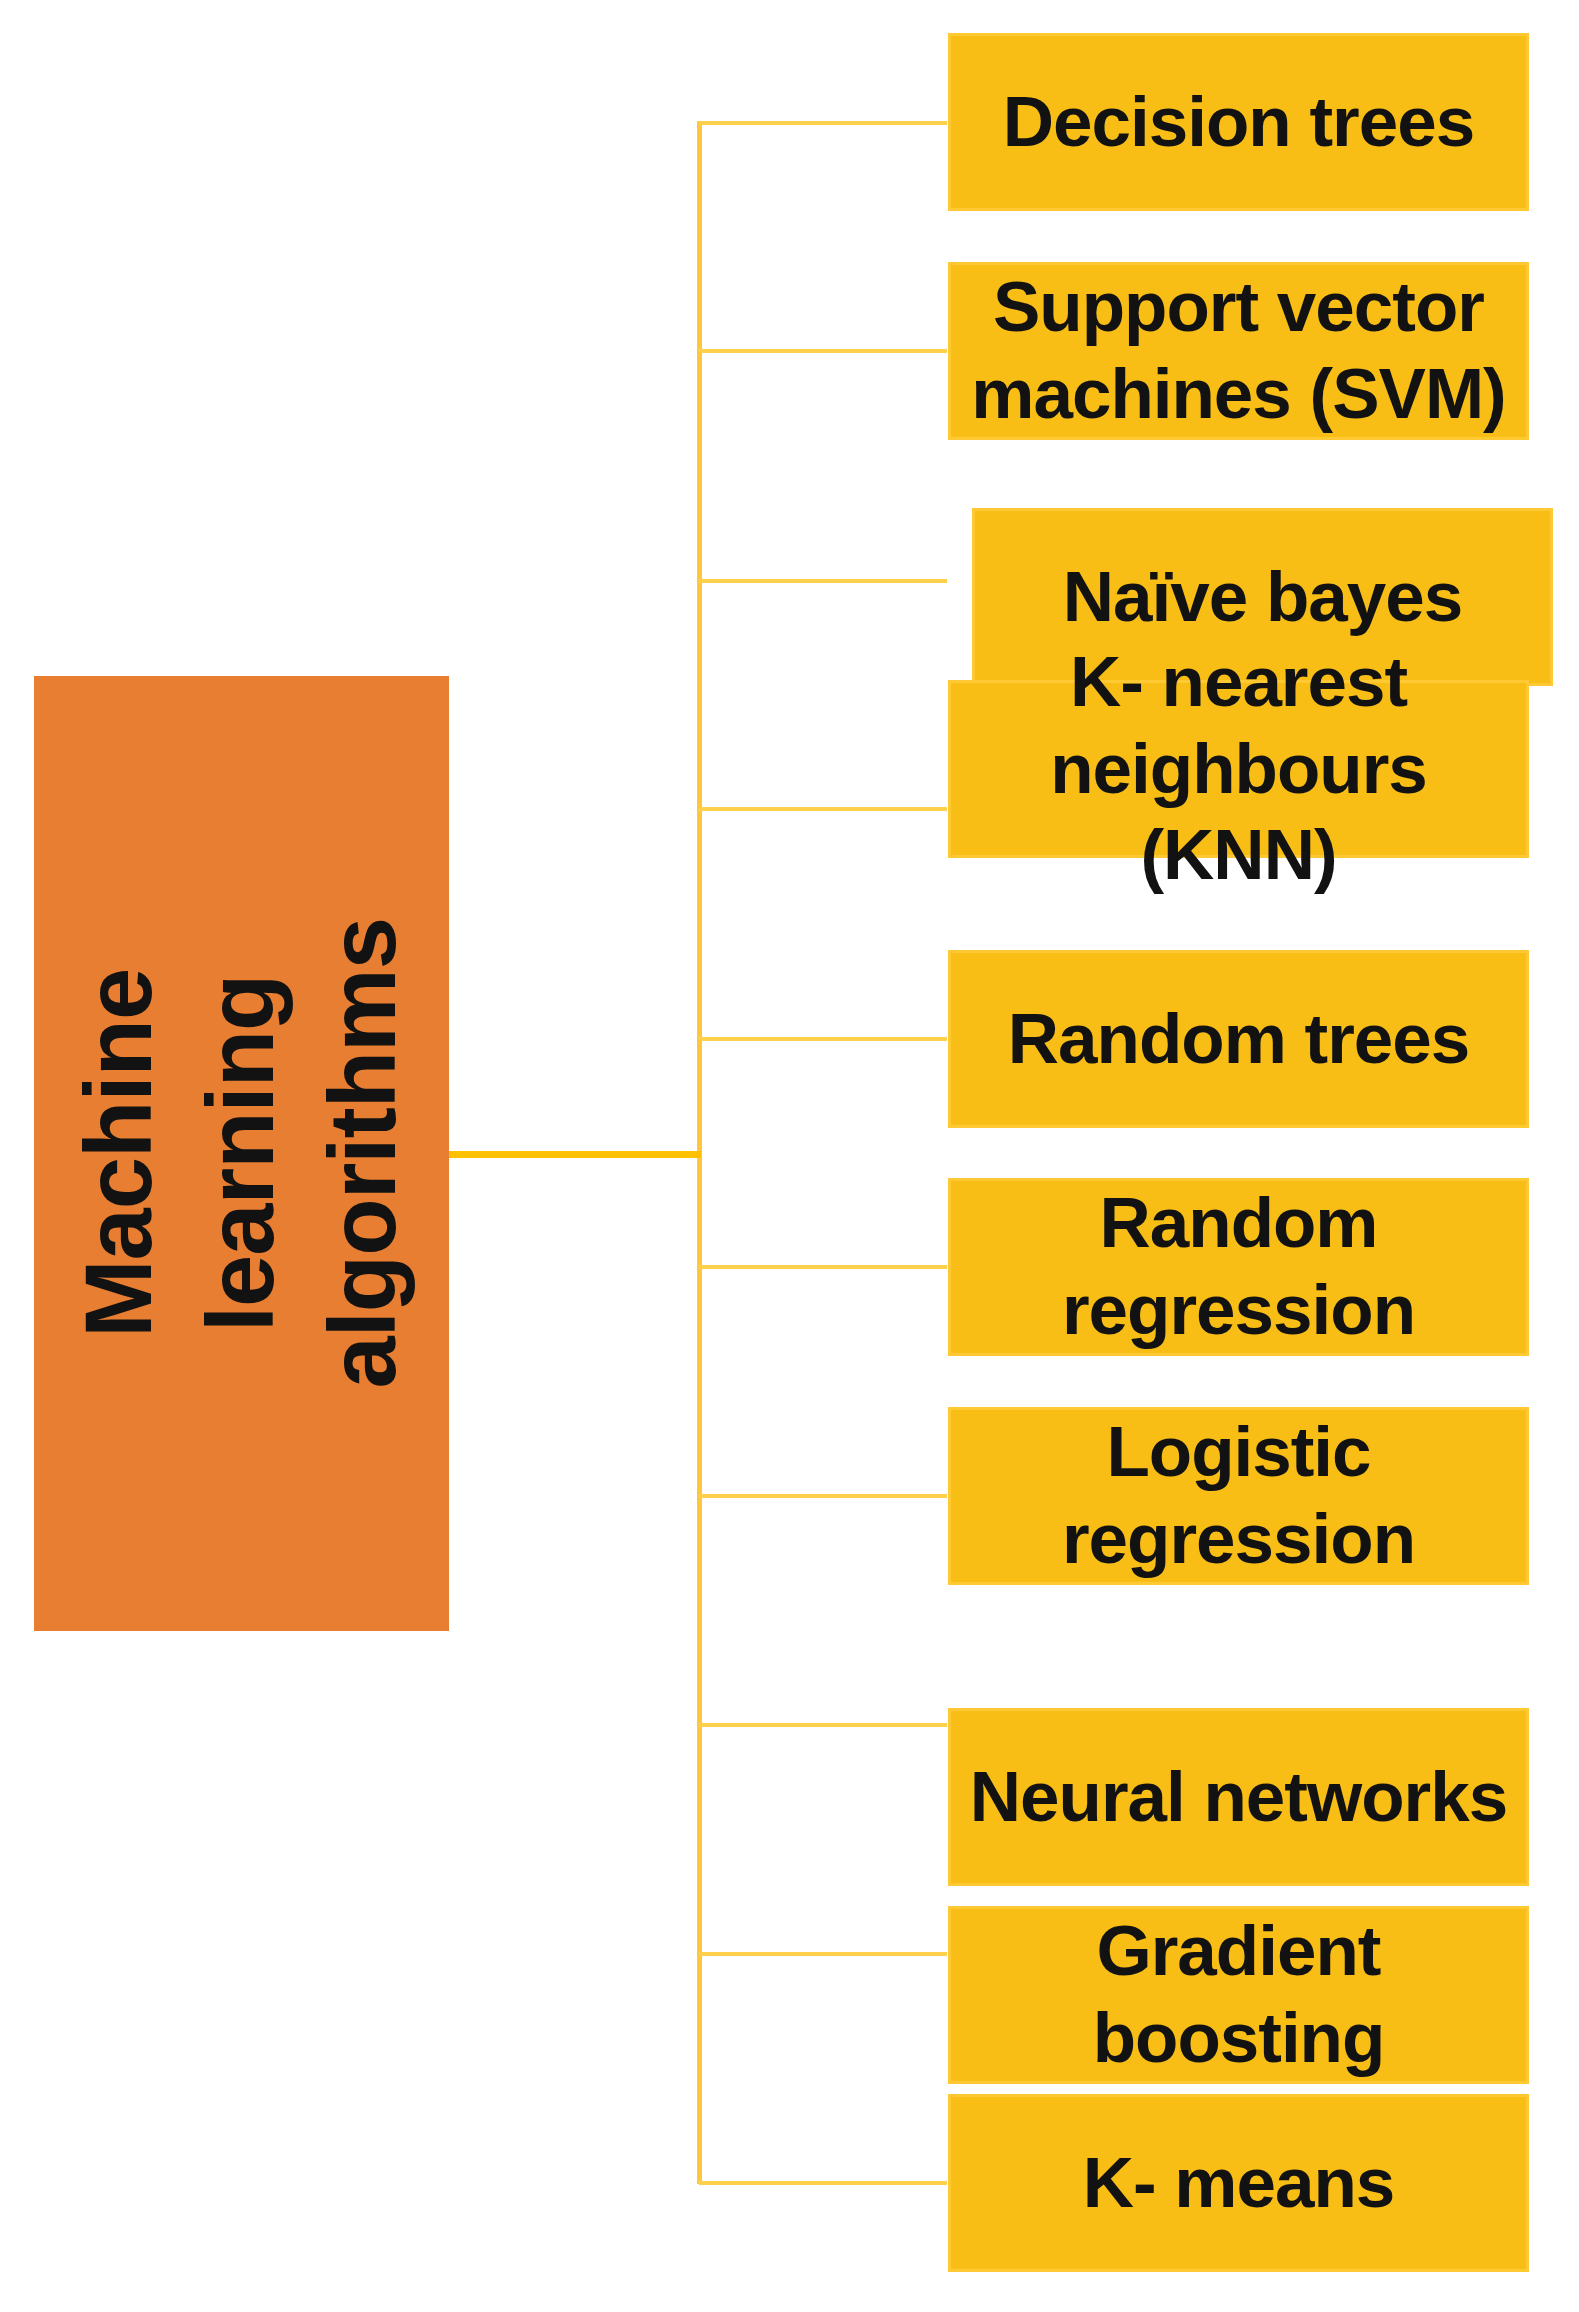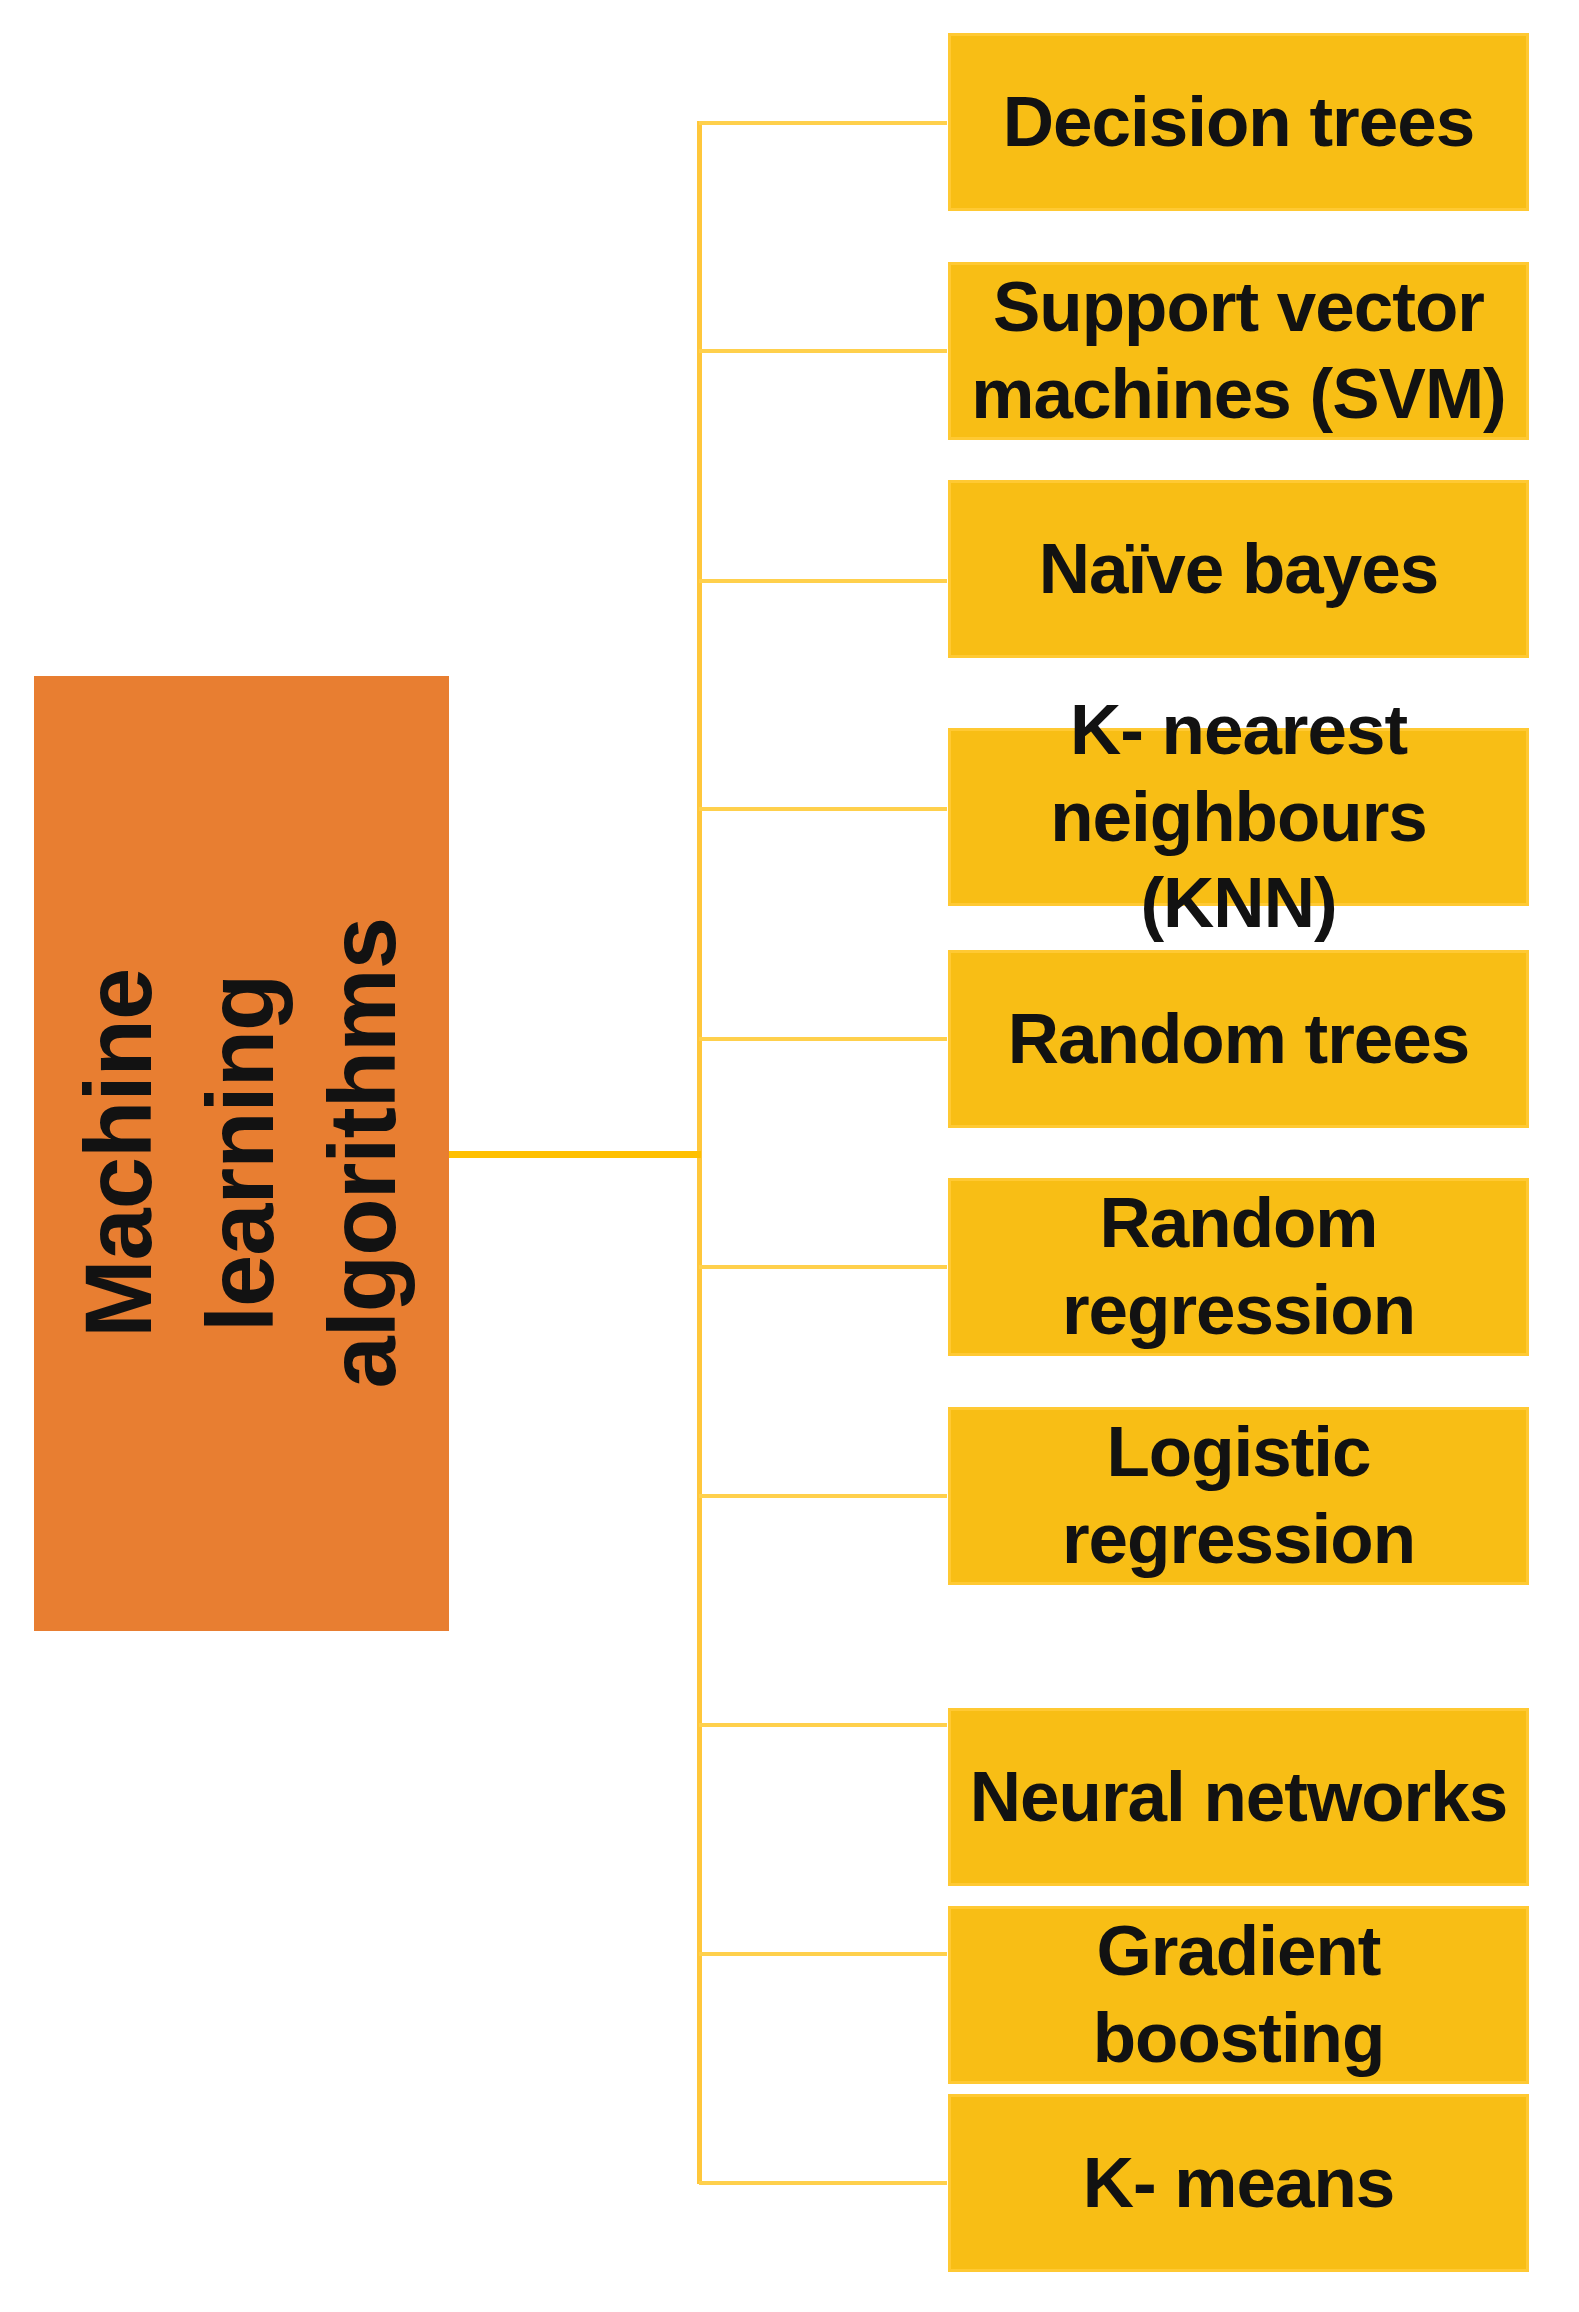--- a/index.html
+++ b/index.html
@@ -104,26 +104,26 @@
       <span class="leaf-label">Decision trees</span>
     </div>
 
     <div class="stub" style="top: 349px;"></div>
     <div class="leaf-box" style="top: 262px;">
       <span class="leaf-label">Support vector
 machines (SVM)</span>
     </div>
 
     <div class="stub" style="top: 579px;"></div>
-    <div class="leaf-box" style="top: 480px;">
+    <div class="leaf-box" style="top: 508px; margin-left: 24px;">
       <span class="leaf-label">Naïve bayes</span>
     </div>
 
     <div class="stub" style="top: 807px;"></div>
-    <div class="leaf-box" style="top: 728px;">
+    <div class="leaf-box" style="top: 680px;">
       <span class="leaf-label">K- nearest
 neighbours (KNN)</span>
     </div>
 
     <div class="stub" style="top: 1037px;"></div>
     <div class="leaf-box" style="top: 950px;">
       <span class="leaf-label">Random trees</span>
     </div>
 
     <div class="stub" style="top: 1265px;"></div>

